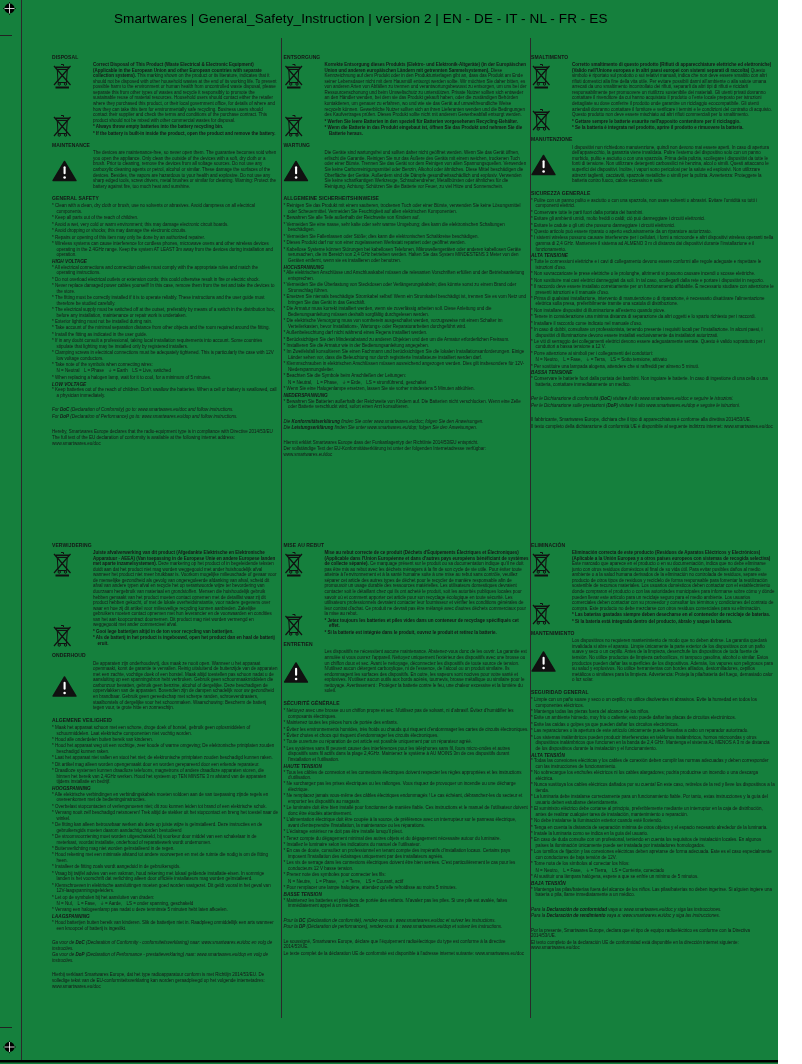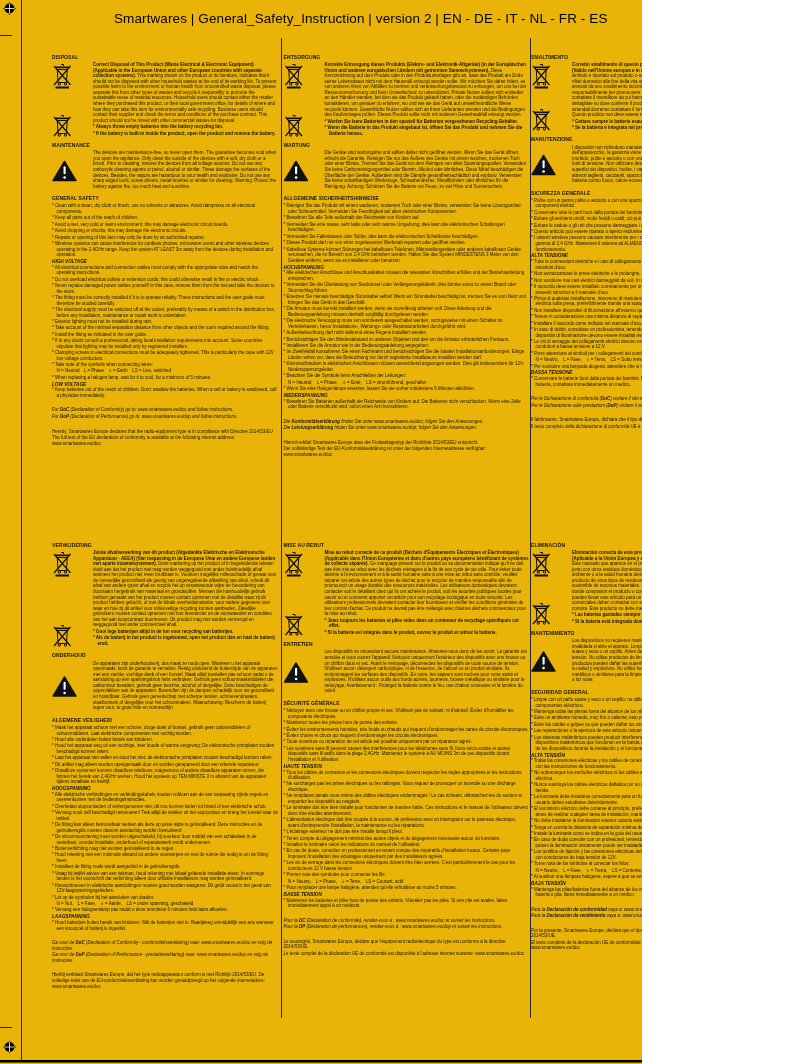--- a/index.html
+++ b/index.html
@@ -1,16 +1,16 @@
 <!DOCTYPE html>
 <html><head>
 <meta charset="utf-8">
 <style>
   html,body{margin:0;padding:0;background:#ffffff;}
-  #viewport{position:relative;width:642px;height:1064px;overflow:hidden;background:#eab308;text-decoration:underline;}
+  #viewport{position:relative;width:778px;height:1064px;overflow:hidden;background:#15803d;text-decoration:underline;}
   #sheet{position:absolute;left:0;top:0;width:1604px;height:2128px;
          transform:scale(0.5);transform-origin:0 0;
          font-family:"Liberation Sans",sans-serif;color:#161616;}
   .vline{position:absolute;width:2px;background:#2a2a2a;}
   .hbar{position:absolute;background:#000;}
   .cropdash{position:absolute;height:2px;width:24px;background:#222;}
   .regmark{position:absolute;width:26px;height:26px;}
   .header{position:absolute;left:228px;top:22px;font-size:27px;color:#000;white-space:nowrap;letter-spacing:.2px;}
   .cell{position:absolute;font-size:9px;line-height:1.24;}
   .cell .h{font-weight:bold;font-size:10px;margin:11px 0 3px;letter-spacing:.2px;}

